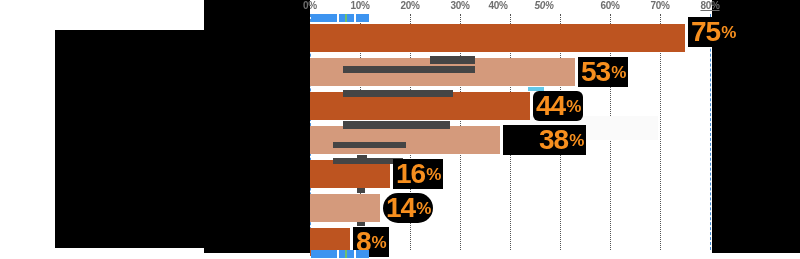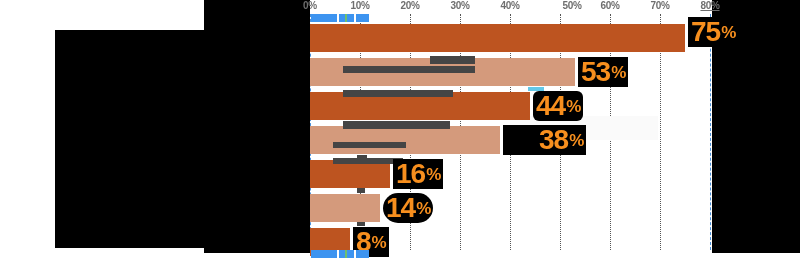--- a/index.html
+++ b/index.html
@@ -46,22 +46,22 @@
   <div class="redact" style="left:204px;top:0px;width:106px;height:30px;"></div>
   <div class="redact" style="left:55px;top:30px;width:255px;height:218px;"></div>
   <div class="redact" style="left:204px;top:248px;width:106px;height:5px;"></div>
   <div class="redact" style="left:712px;top:0px;width:88px;height:253px;"></div>
 
   <div class="axis">
     <div class="tick" style="left:310px;">0%</div>
     <div class="tick" style="left:360px;">10%</div>
     <div class="tick" style="left:410px;">20%</div>
     <div class="tick" style="left:460px;">30%</div>
-    <div class="tick" style="left:510px;">40%</div>
-    <div class="tick" style="left:572px;">50%</div>
+    <div class="tick" style="left:498px;">40%</div>
+    <div class="tick" style="left:544px;font-style:italic;">50%</div>
     <div class="tick" style="left:610px;">60%</div>
     <div class="tick" style="left:660px;">70%</div>
     <div class="tick" style="left:710px;text-decoration:underline;">80%</div>
   </div>
 
   <div id="plot">
 
     <div class="gridline axis0" style="left:0px;"></div>
     <div class="gridline" style="left:50px;"></div>
     <div class="gridline" style="left:100px;"></div>

